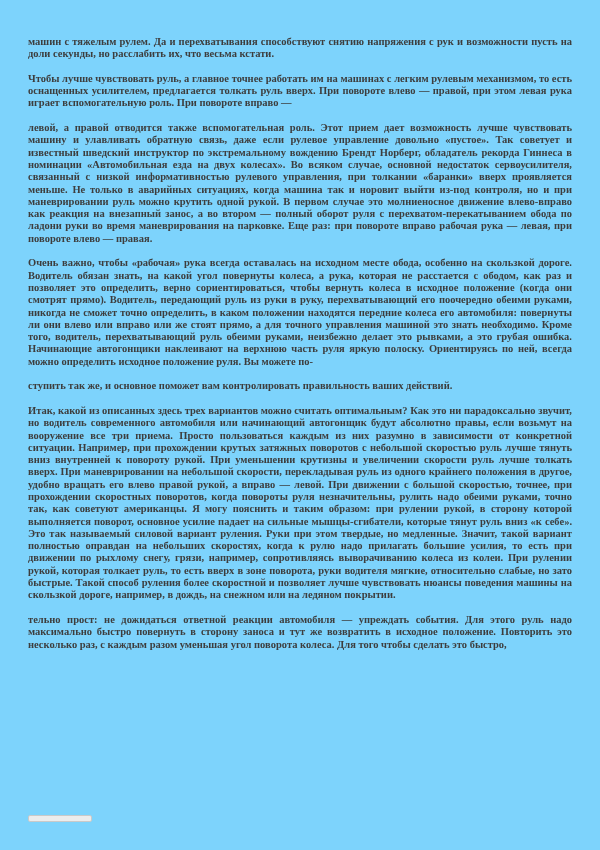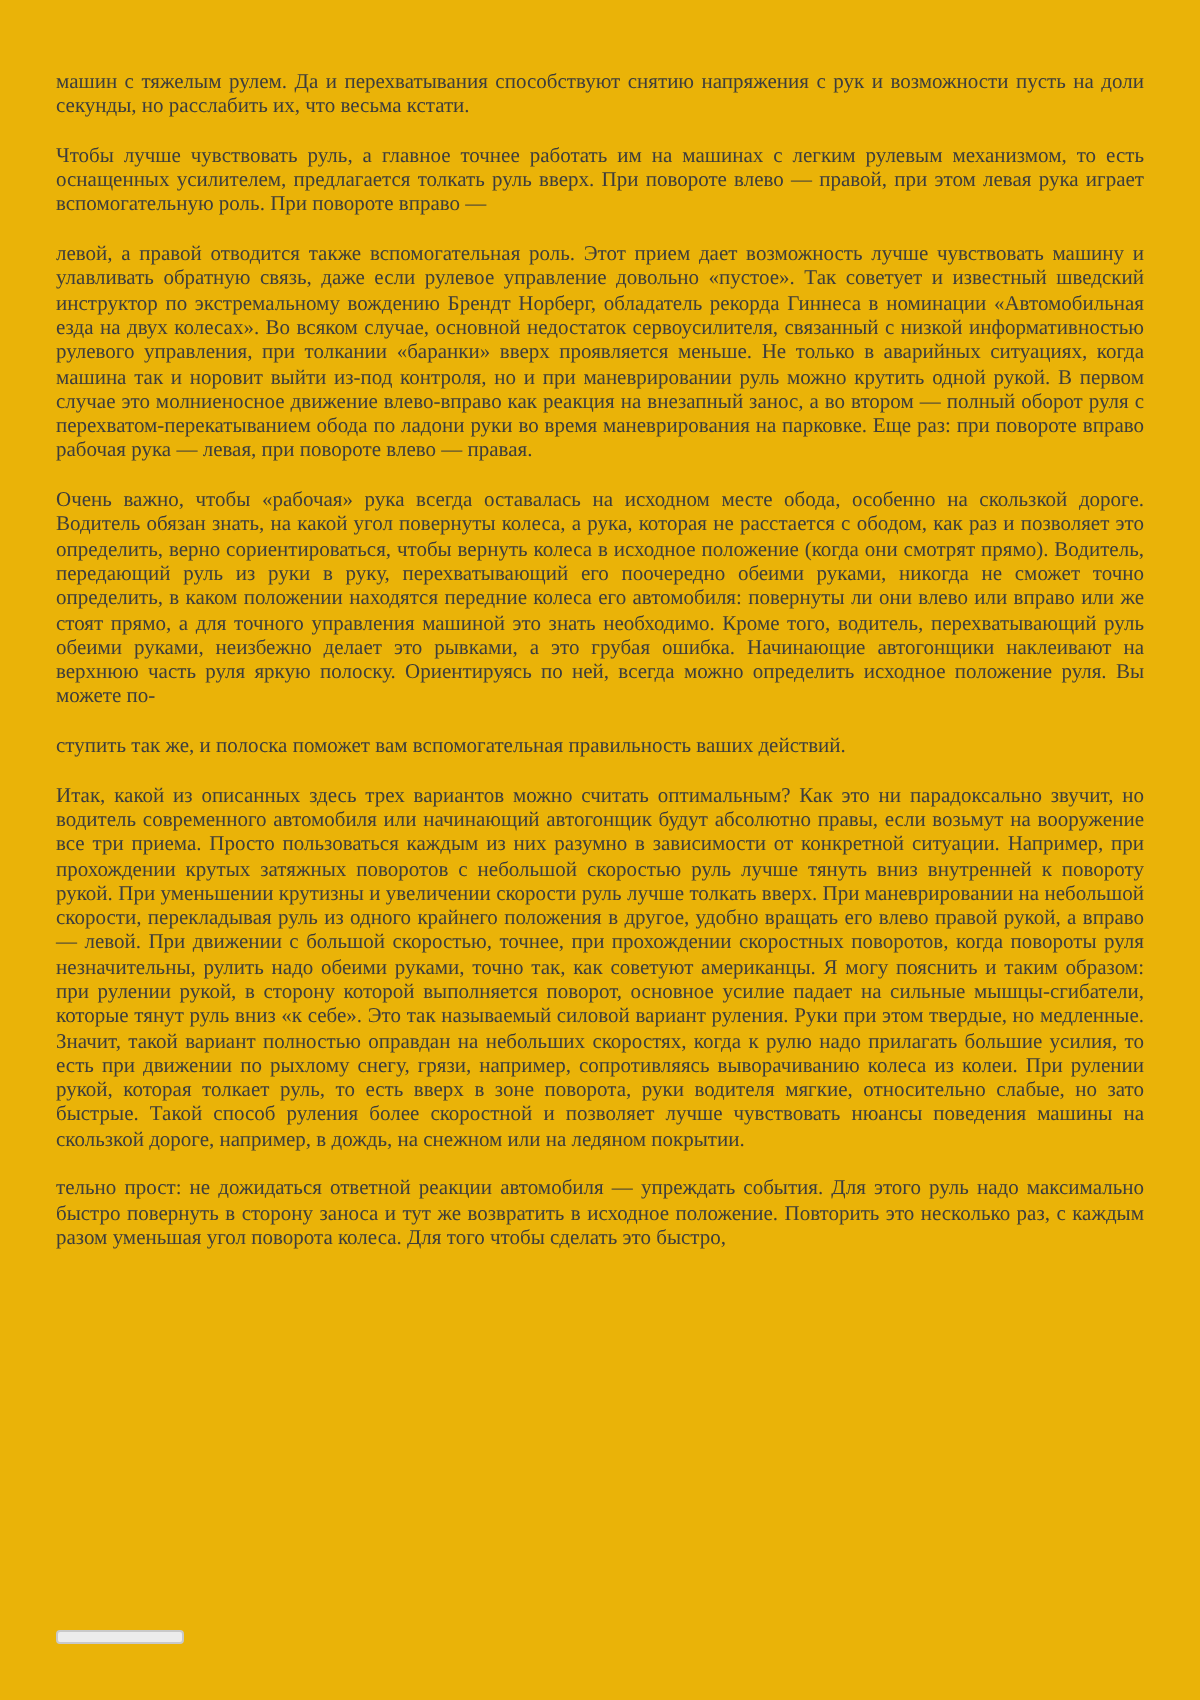--- a/index.html
+++ b/index.html
@@ -6,27 +6,28 @@
     margin: 0;
     padding: 0;
     background: #ffffff;
   }
   .page {
     position: relative;
     width: 600px;
     height: 850px;
     box-sizing: border-box;
     padding: 36px 28px 20px 28px;
-    background: #eab308;
+    background: #7dd3fc;
     font-family: "Liberation Serif", "DejaVu Serif", serif;
     font-size: 10.5px;
     line-height: 12.3px;
     color: #3d3d3d;
     text-align: justify;
     overflow: hidden;
+    font-weight: bold;
   }
   .page p {
     margin: 0 0 12.3px 0;
     padding: 0;
   }
   .bottom-divider {
     position: absolute;
     left: 28px;
     bottom: 28px;
     width: 62px;
@@ -37,17 +38,17 @@
   }
 </style>
 </head>
 <body>
 
 <div class="page">
   <p>машин с тяжелым рулем. Да и перехватывания способствуют снятию напряжения с рук и возможности пусть на доли секунды, но расслабить их, что весьма кстати.</p>
   <p>Чтобы лучше чувствовать руль, а главное точнее работать им на машинах с легким рулевым механизмом, то есть оснащенных усилителем, предлагается толкать руль вверх. При повороте влево — правой, при этом левая рука играет вспомогательную роль. При повороте вправо —</p>
   <p>левой, а правой отводится также вспомогательная роль. Этот прием дает возможность лучше чувствовать машину и улавливать обратную связь, даже если рулевое управление довольно «пустое». Так советует и известный шведский инструктор по экстремальному вождению Брендт Норберг, обладатель рекорда Гиннеса в номинации «Автомобильная езда на двух колесах». Во всяком случае, основной недостаток сервоусилителя, связанный с низкой информативностью рулевого управления, при толкании «баранки» вверх проявляется меньше. Не только в аварийных ситуациях, когда машина так и норовит выйти из-под контроля, но и при маневрировании руль можно крутить одной рукой. В первом случае это молниеносное движение влево-вправо как реакция на внезапный занос, а во втором — полный оборот руля с перехватом-перекатыванием обода по ладони руки во время маневрирования на парковке. Еще раз: при повороте вправо рабочая рука — левая, при повороте влево — правая.</p>
   <p>Очень важно, чтобы «рабочая» рука всегда оставалась на исходном месте обода, особенно на скользкой дороге. Водитель обязан знать, на какой угол повернуты колеса, а рука, которая не расстается с ободом, как раз и позволяет это определить, верно сориентироваться, чтобы вернуть колеса в исходное положение (когда они смотрят прямо). Водитель, передающий руль из руки в руку, перехватывающий его поочередно обеими руками, никогда не сможет точно определить, в каком положении находятся передние колеса его автомобиля: повернуты ли они влево или вправо или же стоят прямо, а для точного управления машиной это знать необходимо. Кроме того, водитель, перехватывающий руль обеими руками, неизбежно делает это рывками, а это грубая ошибка. Начинающие автогонщики наклеивают на верхнюю часть руля яркую полоску. Ориентируясь по ней, всегда можно определить исходное положение руля. Вы можете по-</p>
-  <p>ступить так же, и полоска поможет вам вспомогательная правильность ваших действий.</p>
+  <p>ступить так же, и основное поможет вам контролировать правильность ваших действий.</p>
   <p>Итак, какой из описанных здесь трех вариантов можно считать оптимальным? Как это ни парадоксально звучит, но водитель современного автомобиля или начинающий автогонщик будут абсолютно правы, если возьмут на вооружение все три приема. Просто пользоваться каждым из них разумно в зависимости от конкретной ситуации. Например, при прохождении крутых затяжных поворотов с небольшой скоростью руль лучше тянуть вниз внутренней к повороту рукой. При уменьшении крутизны и увеличении скорости руль лучше толкать вверх. При маневрировании на небольшой скорости, перекладывая руль из одного крайнего положения в другое, удобно вращать его влево правой рукой, а вправо — левой. При движении с большой скоростью, точнее, при прохождении скоростных поворотов, когда повороты руля незначительны, рулить надо обеими руками, точно так, как советуют американцы. Я могу пояснить и таким образом: при рулении рукой, в сторону которой выполняется поворот, основное усилие падает на сильные мышцы-сгибатели, которые тянут руль вниз «к себе». Это так называемый силовой вариант руления. Руки при этом твердые, но медленные. Значит, такой вариант полностью оправдан на небольших скоростях, когда к рулю надо прилагать большие усилия, то есть при движении по рыхлому снегу, грязи, например, сопротивляясь выворачиванию колеса из колеи. При рулении рукой, которая толкает руль, то есть вверх в зоне поворота, руки водителя мягкие, относительно слабые, но зато быстрые. Такой способ руления более скоростной и позволяет лучше чувствовать нюансы поведения машины на скользкой дороге, например, в дождь, на снежном или на ледяном покрытии.</p>
   <p>тельно прост: не дожидаться ответной реакции автомобиля — упреждать события. Для этого руль надо максимально быстро повернуть в сторону заноса и тут же возвратить в исходное положение. Повторить это несколько раз, с каждым разом уменьшая угол поворота колеса. Для того чтобы сделать это быстро,</p>
   <div class="bottom-divider"></div>
 </div>
 
 </body></html>

